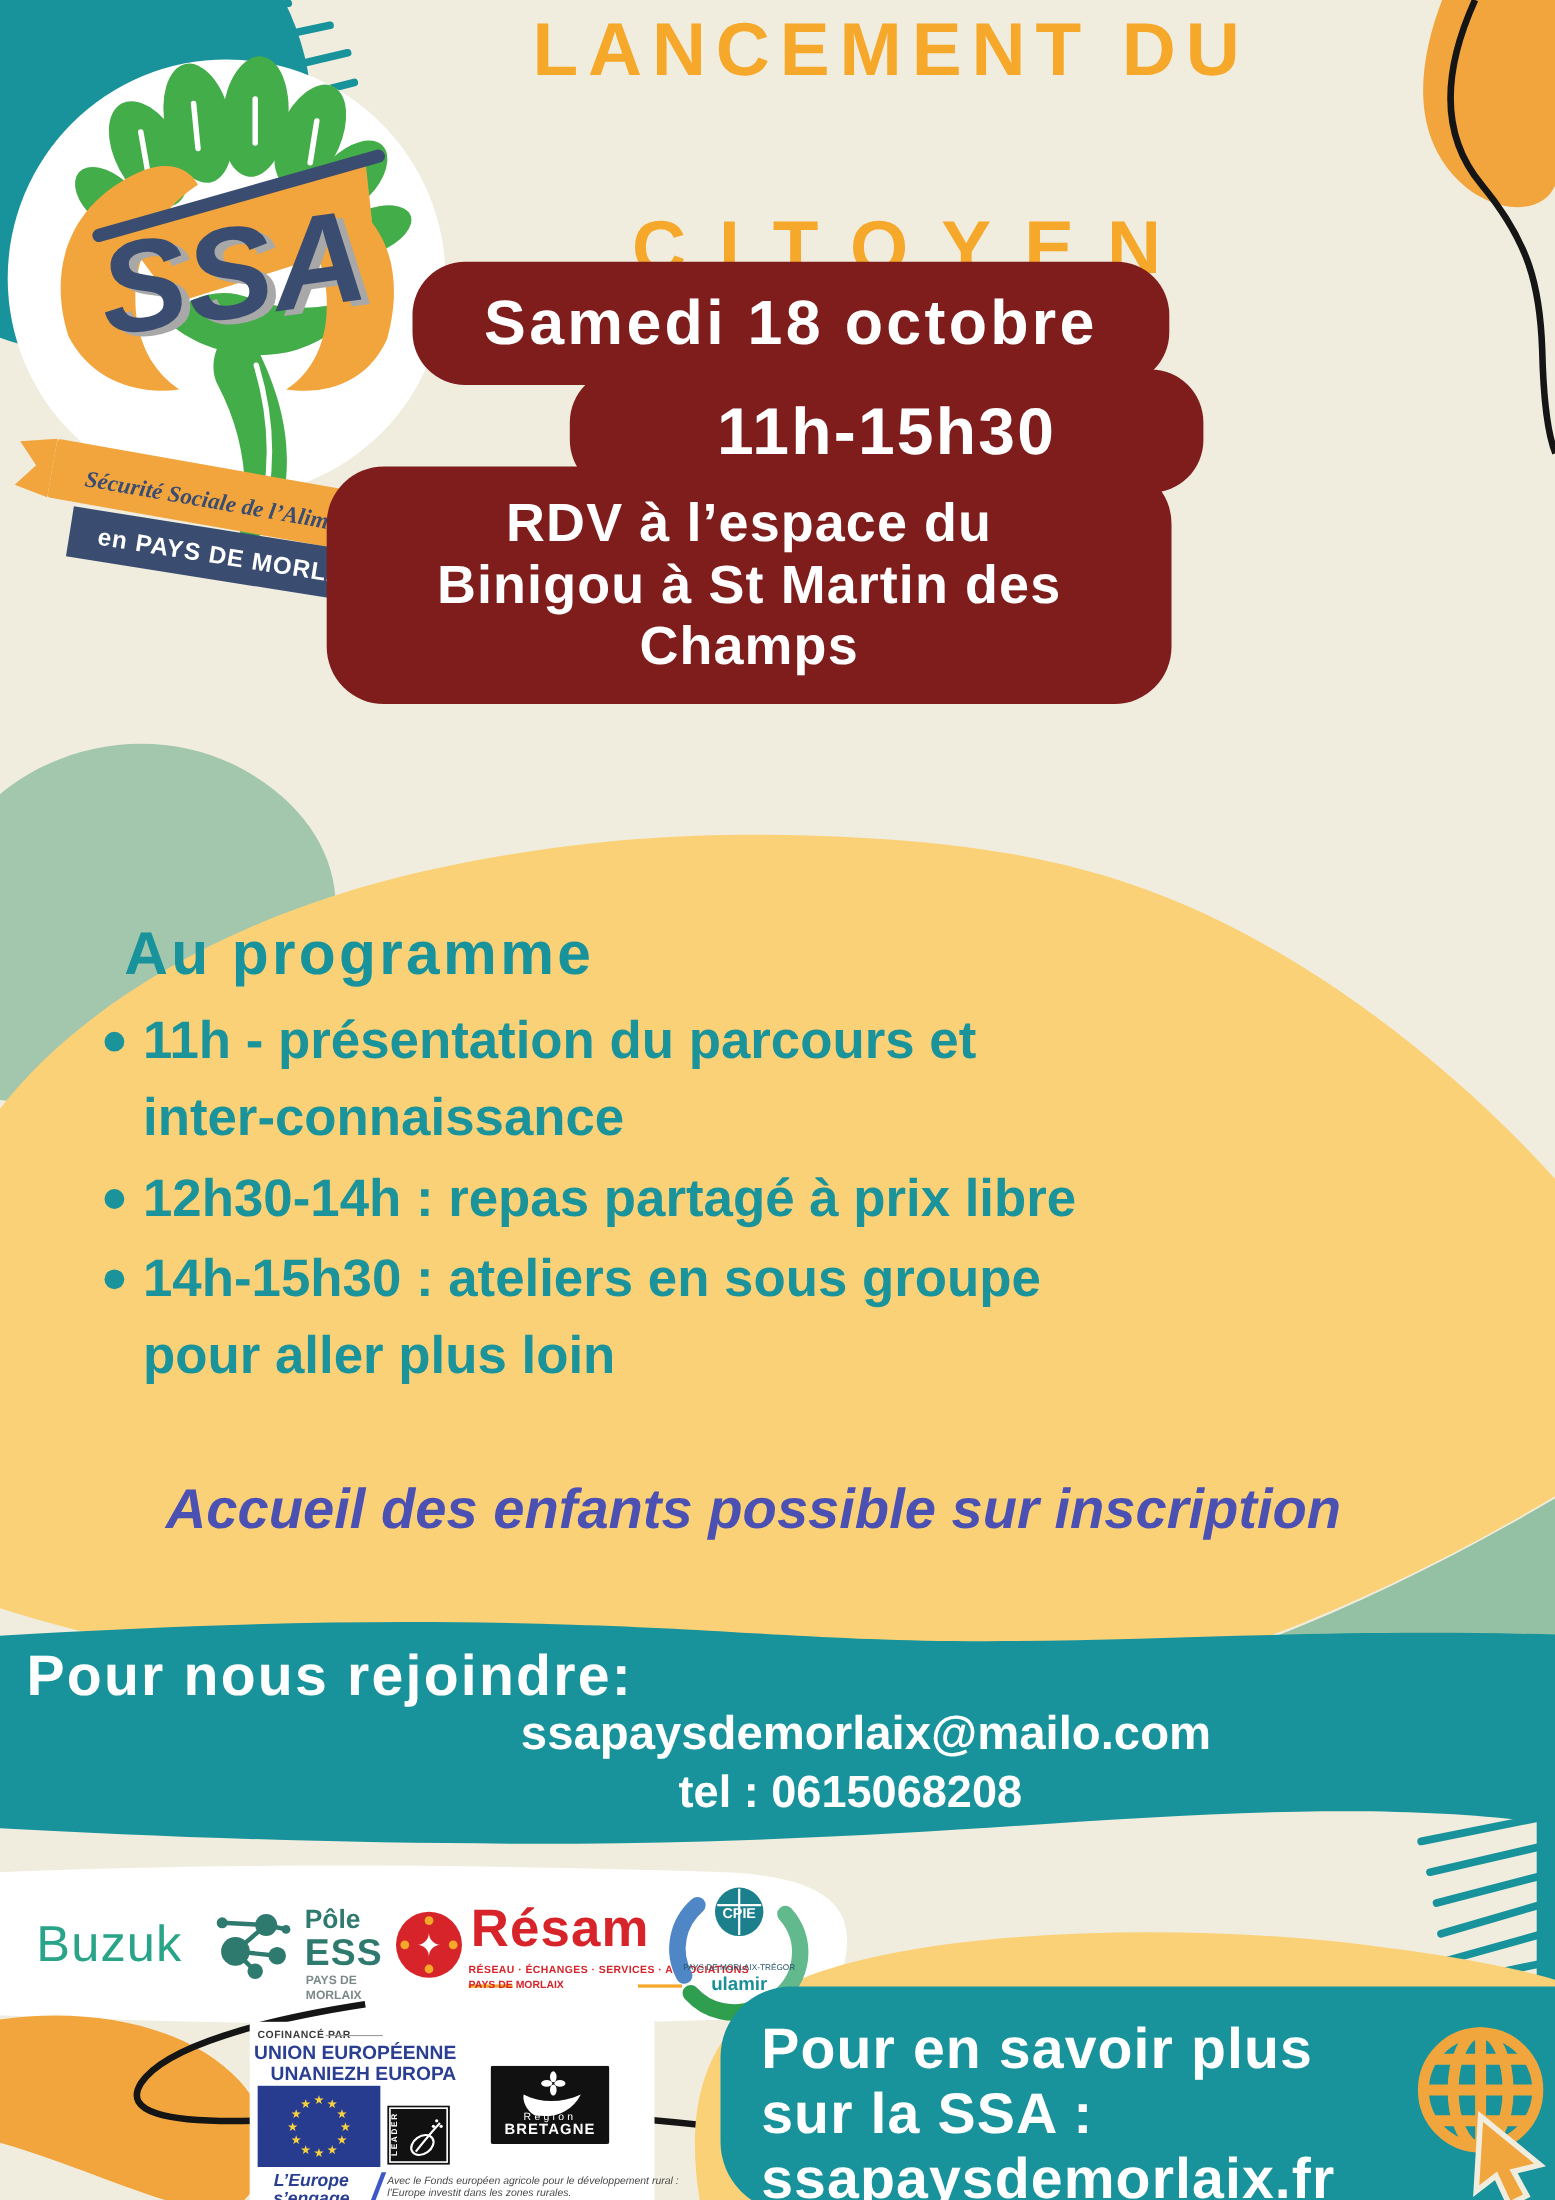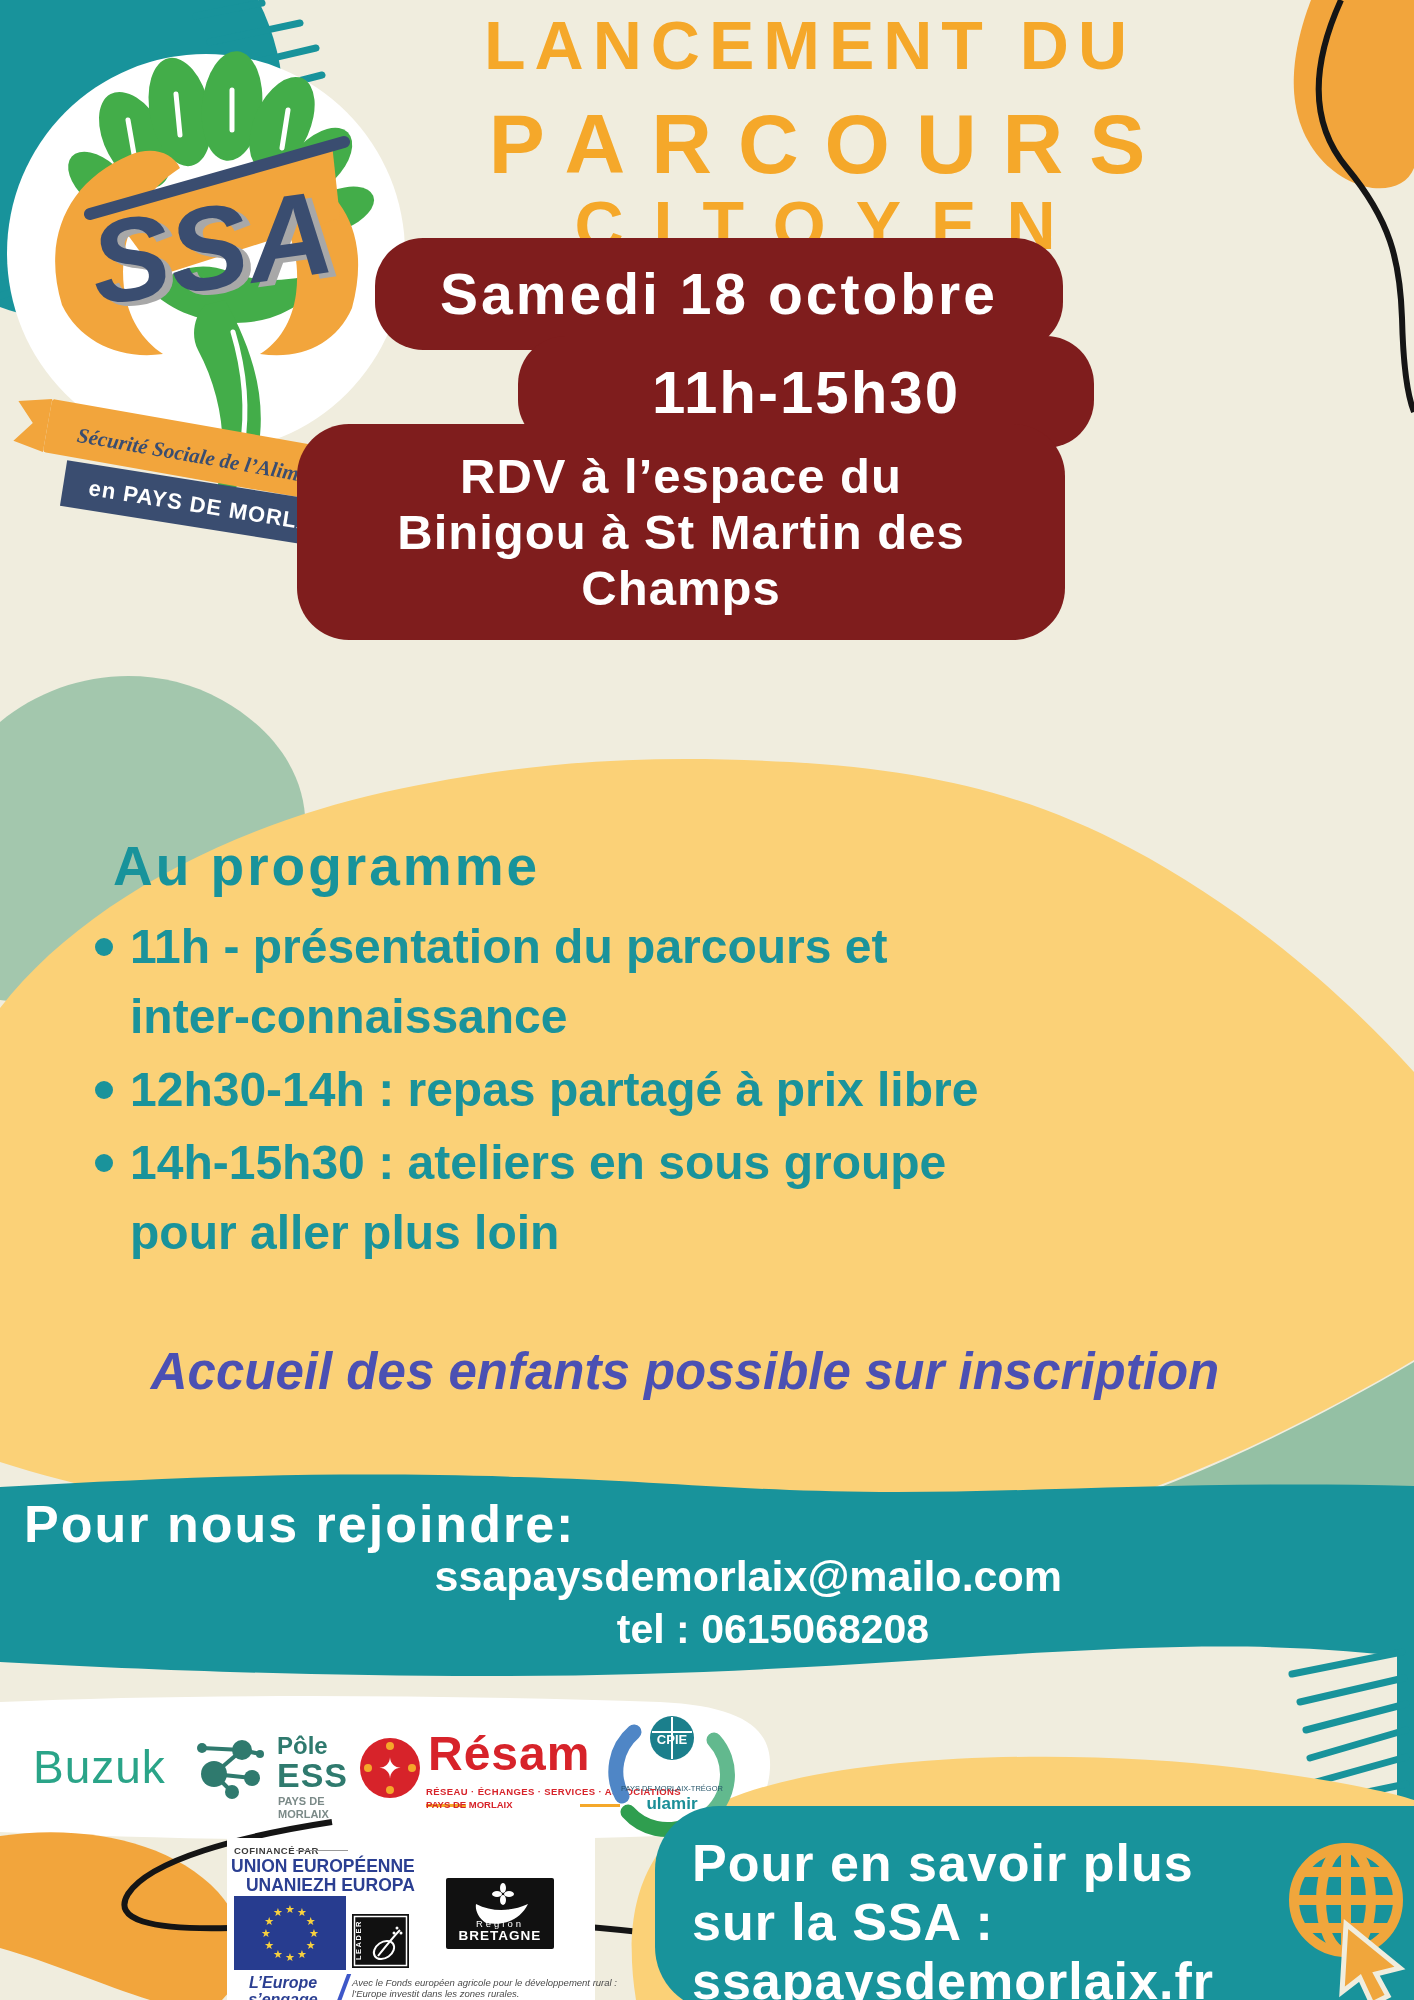--- a/index.html
+++ b/index.html
@@ -19,21 +19,21 @@
             font-size:60px;letter-spacing:2px;}
   .box-loc{left:297px;top:424px;width:768px;height:216px;border-radius:52px;
            font-size:49px;line-height:56px;letter-spacing:1px;flex-direction:column;}
   .prog-head{left:113px;top:834px;font-size:55px;font-weight:800;color:#18939b;letter-spacing:3px;}
   .bullet{color:#1a939b;font-weight:700;font-size:48px;line-height:70px;}
   .dot{position:absolute;left:95px;width:18px;height:18px;border-radius:50%;background:#1a939b;margin-top:26px;}
   .btxt{position:absolute;left:130px;width:1250px;}
   .note{left:0px;top:1342px;width:1370px;text-align:center;color:#4b50b3;
         font-style:italic;font-weight:700;font-size:51px;}
   .join-head{left:24px;top:1494px;color:#fff;font-weight:800;font-size:52px;letter-spacing:2px;}
-  .join-email{left:0px;top:1552px;width:1062px;text-align:right;color:#fff;font-weight:700;font-size:43px;}
+  .join-email{left:0px;top:1552px;width:1062px;text-align:right;color:#fff;font-weight:700;font-size:43px;padding-left:39px;}
   .join-tel{left:473px;top:1606px;width:600px;text-align:center;color:#fff;font-weight:700;font-size:41px;}
   .infobox{left:655px;top:1806px;width:800px;height:205px;background:#18939b;border-radius:64px 0 0 64px;}
   .info-text{left:692px;top:1834px;color:#fff;font-weight:800;font-size:52px;line-height:59px;letter-spacing:1px;}
   .buzuk{left:33px;top:1740px;font-size:46px;font-weight:400;color:#2aa488;letter-spacing:1px;}
   .pole1{left:277px;top:1732px;font-size:24px;font-weight:700;color:#2f7a6e;}
   .pole2{left:277px;top:1756px;font-size:34px;font-weight:800;color:#2f7a6e;letter-spacing:1px;}
   .pole3{left:278px;top:1795px;font-size:11px;color:#7b8a88;font-weight:700;}
   .pole4{left:278px;top:1808px;font-size:11px;color:#7b8a88;font-weight:700;}
   .resam-name{left:428px;top:1726px;font-size:48px;font-weight:800;color:#d7232a;letter-spacing:1px;}
   .resam-sub1{left:426px;top:1786px;font-size:9.5px;font-weight:700;color:#d7232a;letter-spacing:.4px;}
@@ -136,21 +136,20 @@
     <path d="M0,1836 C80,1824 170,1840 218,1892 C252,1930 250,1972 222,2000 L0,2000 Z" fill="#f2a53c"></path>
     <path d="M0,1948 C50,1962 105,1986 150,2000 L0,2000 Z" fill="#f0edde"></path>
     <path d="M332,1822 C240,1836 150,1860 128,1894 C112,1920 150,1930 230,1928 C330,1926 420,1915 520,1922 C600,1927 650,1932 700,1940" stroke="#151515" stroke-width="6" fill="none"></path>
 
     <path d="M636,2000 C622,1912 640,1838 726,1800 C840,1752 1080,1748 1240,1768 C1330,1779 1390,1792 1414,1800 L1414,2000 Z" fill="#fbd177"></path>
 
     <rect x="227" y="1838" width="368" height="162" fill="#ffffff"></rect>
   </svg>
 
   <div class="abs title-line t1">LANCEMENT DU</div>
-  <div class="abs title-line t2">PARCOURS</div>
   <div class="abs title-line t3">CITOYEN</div>
 
   <div class="abs tealbox box-date">
     <span>Samedi 18 octobre</span>
   </div>
   <div class="abs tealbox box-time">
     <span>11h-15h30</span>
   </div>
   <div class="abs tealbox box-loc">
     <span>RDV à l’espace du</span>

